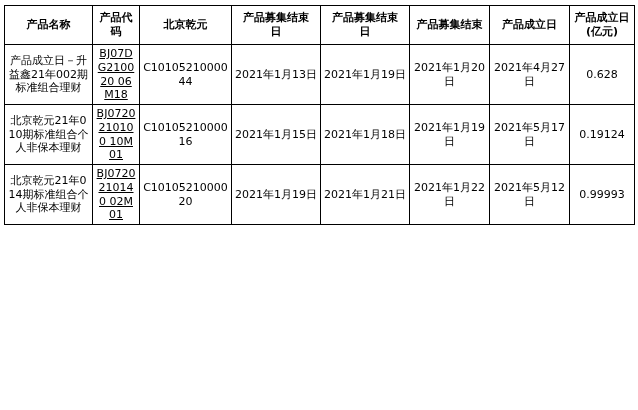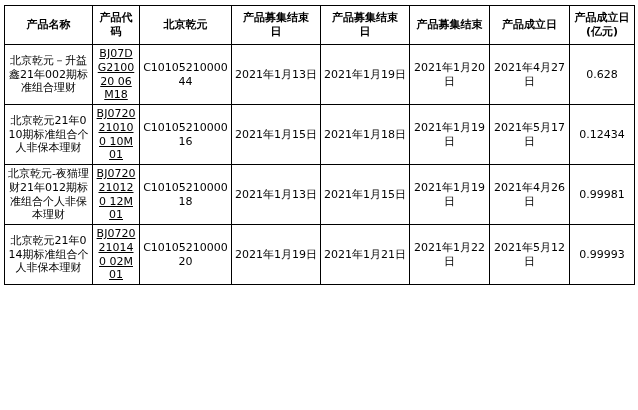--- a/index.html
+++ b/index.html
@@ -117,48 +117,38 @@
           <span class="hdr-line">产品成立日</span>
         </th>
         <th>
           <span class="hdr-line">产品成立日</span>
           <span class="hdr-line">(亿元)</span>
         </th>
       </tr>
     </thead>
     <tbody>
       <tr>
-        <td class="name-cell">北京乾元－升益鑫21年002期标准组合理财</td>
+        <td class="name-cell">产品成立日－升益鑫21年002期标准组合理财</td>
         <td class="code-cell">BJ07DG210020 06M18</td>
         <td class="reg-cell">C1010521000044</td>
         <td>2021年1月13日</td>
         <td>2021年1月19日</td>
         <td>2021年1月20日</td>
         <td>2021年4月27日</td>
         <td class="scale-cell">0.628</td>
       </tr>
       <tr>
         <td class="name-cell">北京乾元21年010期标准组合个人非保本理财</td>
         <td class="code-cell">BJ0720210100 10M01</td>
         <td class="reg-cell">C1010521000016</td>
         <td>2021年1月15日</td>
         <td>2021年1月18日</td>
         <td>2021年1月19日</td>
         <td>2021年5月17日</td>
-        <td class="scale-cell">0.12434</td>
-      </tr>
-      <tr>
-        <td class="name-cell">北京乾元-夜猫理财21年012期标准组合个人非保本理财</td>
-        <td class="code-cell">BJ0720210120 12M01</td>
-        <td class="reg-cell">C1010521000018</td>
-        <td>2021年1月13日</td>
-        <td>2021年1月15日</td>
-        <td>2021年1月19日</td>
-        <td>2021年4月26日</td>
-        <td class="scale-cell">0.99981</td>
+        <td class="scale-cell">0.19124</td>
       </tr>
       <tr>
         <td class="name-cell">北京乾元21年014期标准组合个人非保本理财</td>
         <td class="code-cell">BJ0720210140 02M01</td>
         <td class="reg-cell">C1010521000020</td>
         <td>2021年1月19日</td>
         <td>2021年1月21日</td>
         <td>2021年1月22日</td>
         <td>2021年5月12日</td>
         <td class="scale-cell">0.99993</td>

